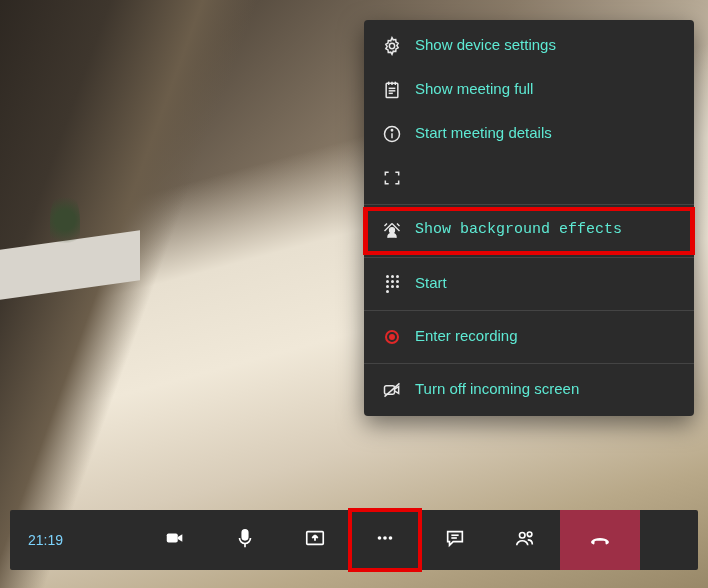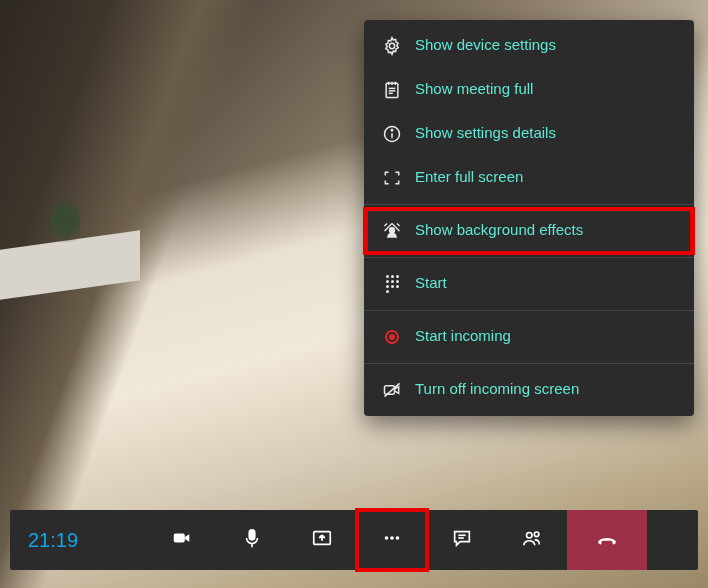--- a/index.html
+++ b/index.html
@@ -47,22 +47,22 @@
       bottom: 18px;
       left: 10px;
       right: 10px;
       height: 60px;
       background: #2b2b2b;
       display: flex;
       align-items: center;
       border-radius: 2px;
     }
     .timer {
-      color: #0ea5e9;
-      font-size: 20px;
+      color: #7dd3fc;
+      font-size: 14px;
       padding: 0 18px;
       min-width: 70px;
       text-align: center;
     }
     .toolbar-buttons {
       display: flex;
       flex: 1;
       justify-content: center;
       gap: 0;
     }
@@ -104,20 +104,21 @@
       font-size: 15px;
       cursor: pointer;
       gap: 13px;
     }
     .menu-item.highlighted {
       border: 4px solid #e60000;
       border-left-width: 5px;
       border-right-width: 5px;
       margin: -2px -1px;
       padding: 10px 14px;
+      font-family: Liberation Mono, monospace;
     }
     .mi-icon {
       width: 20px;
       height: 20px;
       display: flex;
       align-items: center;
       justify-content: center;
       flex-shrink: 0;
     }
     .mi-icon svg { width: 20px; height: 20px; }
@@ -176,30 +177,29 @@
   </div>
 
   <div class="menu-item">
     <span class="mi-icon">
       <svg viewBox="0 0 24 24" fill="none" stroke="#e8e8e8" stroke-width="1.8">
         <circle cx="12" cy="12" r="9"></circle>
         <line x1="12" y1="11" x2="12" y2="17"></line>
         <circle cx="12" cy="7.5" r="0.8" fill="#e8e8e8"></circle>
       </svg>
     </span>
-    <span>Show settings details</span>
+    <span>Start meeting details</span>
   </div>
 
   <div class="menu-item">
     <span class="mi-icon">
       <svg viewBox="0 0 24 24" fill="none" stroke="#e8e8e8" stroke-width="1.8">
         <path d="M4 9V5h4M20 9V5h-4M4 15v4h4M20 15v4h-4"></path>
       </svg>
     </span>
-    <span>Enter full screen</span>
   </div>
 
   <div class="separator"></div>
 
   <div class="menu-item highlighted">
     <span class="mi-icon">
       <svg viewBox="0 0 24 24" fill="none" stroke="#e8e8e8" stroke-width="1.6">
         <circle cx="12" cy="11" r="3" fill="#e8e8e8"></circle>
         <path d="M7 20c0-3 2-5 5-5s5 2 5 5" fill="#e8e8e8"></path>
         <line x1="3" y1="6" x2="6" y2="3"></line>
@@ -230,21 +230,21 @@
     </span>
     <span>Start</span>
   </div>
 
   <div class="separator"></div>
 
   <div class="menu-item">
     <span class="mi-icon">
       <span class="rec-dot"></span>
     </span>
-    <span>Start incoming</span>
+    <span>Enter recording</span>
   </div>
 
   <div class="separator"></div>
 
   <div class="menu-item">
     <span class="mi-icon">
       <svg viewBox="0 0 24 24" fill="none" stroke="#e8e8e8" stroke-width="1.8">
         <rect x="3" y="7" width="12" height="10" rx="2"></rect>
         <path d="M15 11l5-3v8l-5-3"></path>
         <line x1="3" y1="20" x2="21" y2="4"></line>

